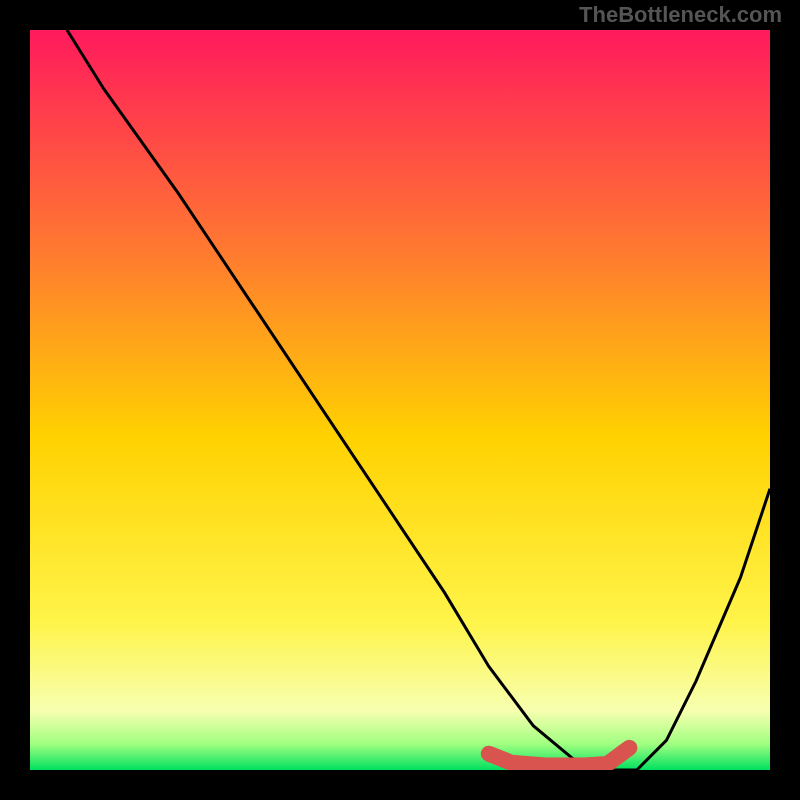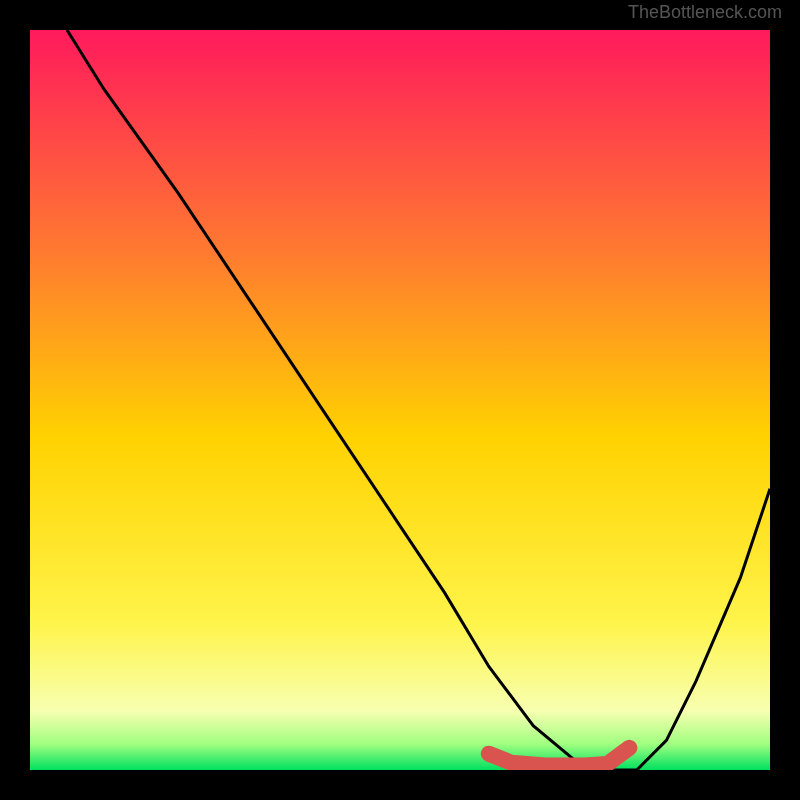--- a/index.html
+++ b/index.html
@@ -9,22 +9,22 @@
     width: 800px;
     height: 800px;
     position: relative;
     font-family: Arial, sans-serif;
   }
   .watermark {
     position: absolute;
     top: 2px;
     right: 18px;
     color: #555;
-    font-size: 18px;
-    font-weight: 400;
+    font-size: 22px;
+    font-weight: 700;
     z-index: 10;
   }
   .chart-area {
     position: absolute;
     left: 30px;
     top: 30px;
     width: 740px;
     height: 740px;
   }
   svg {

